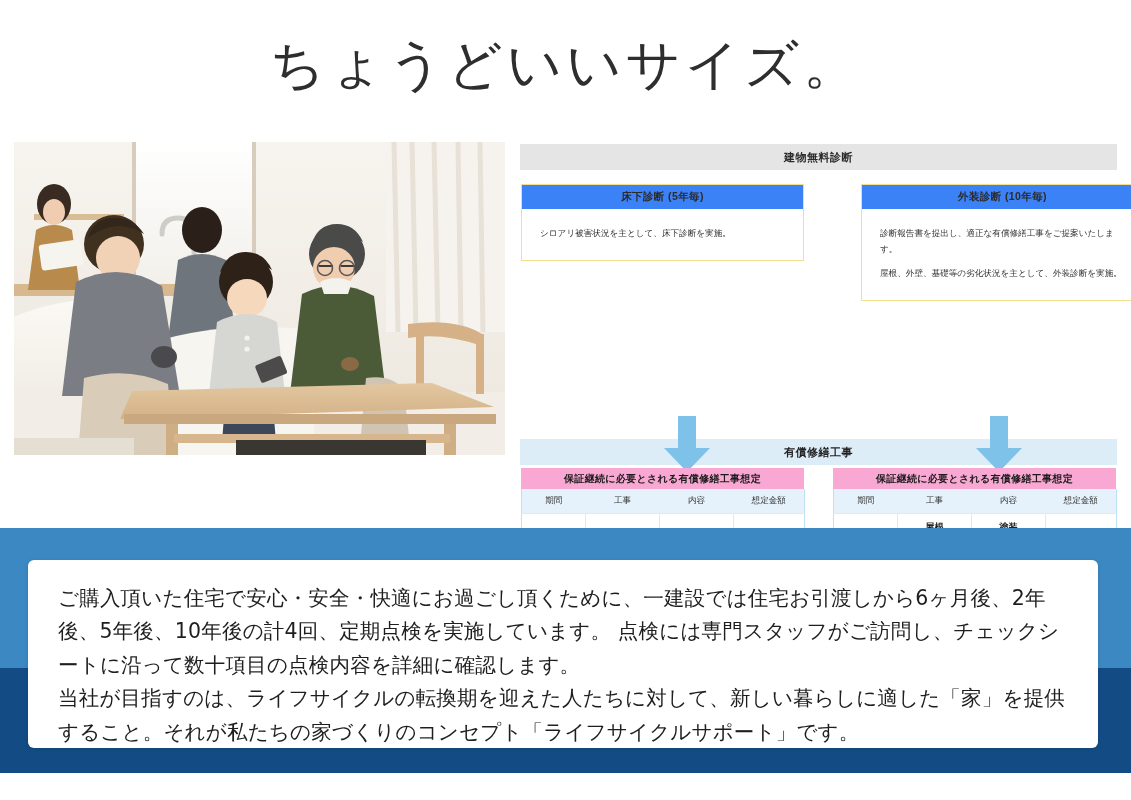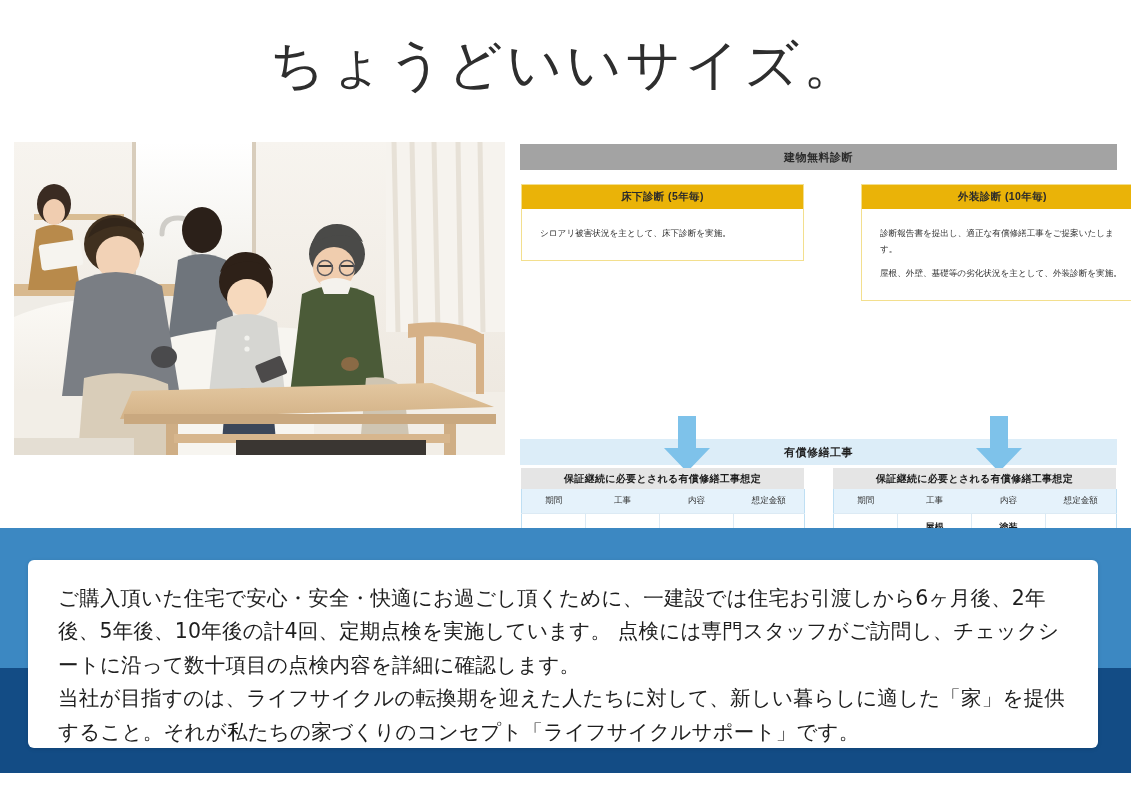--- a/index.html
+++ b/index.html
@@ -30,32 +30,32 @@
     overflow:hidden;
     background:#efe9e2;
   }
   .photo svg{display:block;width:491px;height:313px;}
 
   
   .diagram{position:absolute;left:520px;top:144px;width:597px;height:325px;}
 
   .band-top{
     position:absolute;left:0;top:0;width:597px;height:26px;
-    background:#a3a3a3;
+    background:#e5e5e5;
     display:flex;align-items:center;justify-content:center;
     font-size:11px;font-weight:700;color:#2b2b2b;letter-spacing:.5px;
   }
 
   .col{position:absolute;top:40px;width:283px;}
   .col.left{left:1px;}
   .col.right{left:313px;padding-left:28px;}
 
   .diag-box{border:1px solid #f3df8e;background:#ffffff;}
   .diag-box .hd{
-    background:#eab308;
+    background:#3b82f6;
     height:24px;
     display:flex;align-items:center;justify-content:center;
     font-size:10.5px;font-weight:700;color:#2b2b2b;letter-spacing:.4px;
   }
   .diag-box .bd{
     padding:9px 10px 10px 10px;
     font-size:8.6px;line-height:1.85;color:#333;
   }
   .diag-box .bd p{margin:8px;}
 
@@ -71,21 +71,21 @@
   .arrow{position:absolute;top:272px;width:46px;height:56px;}
   .arrow.a1{left:144px;}
   .arrow.a2{left:456px;}
   .arrow svg{display:block;}
 
   
   .tbl-wrap{position:absolute;top:324px;width:283px;}
   .tbl-wrap.left{left:1px;}
   .tbl-wrap.right{left:313px;}
   .tbl-hd{
-    background:#e5e5e5;
+    background:#f9a8d4;
     height:21px;
     display:flex;align-items:center;justify-content:center;
     font-size:10px;font-weight:700;color:#1b1b1b;letter-spacing:.3px;
   }
   table.est{
     width:283px;border-collapse:collapse;
     background:#fff;border:1px solid #bfdff3;border-top:none;
     table-layout:fixed;
   }
   table.est th{

